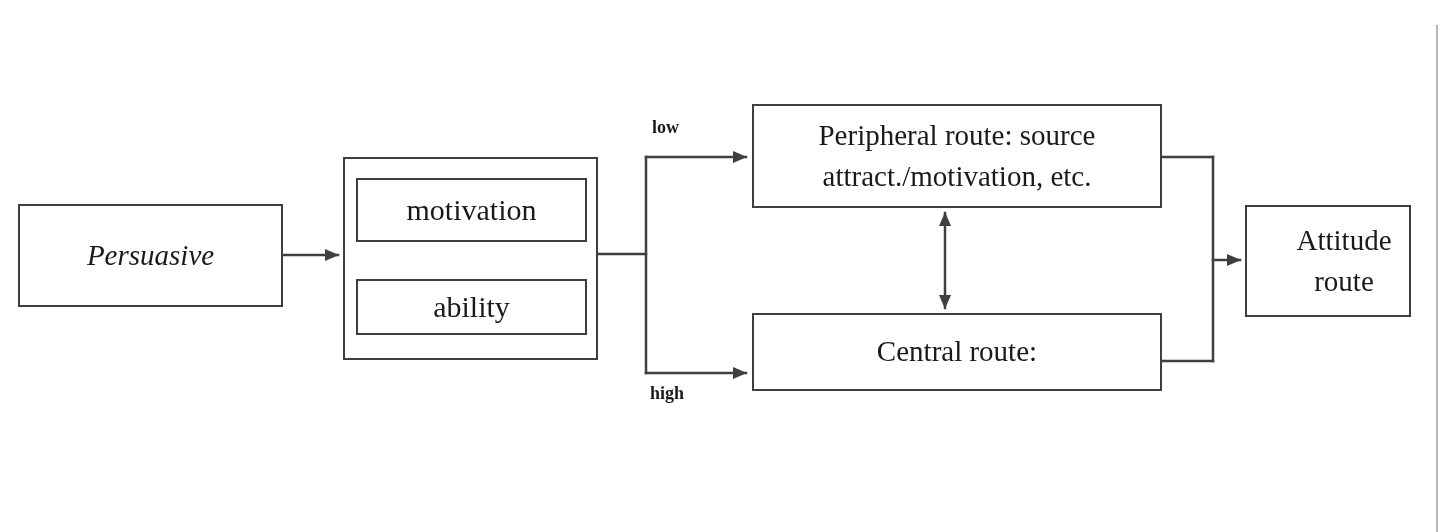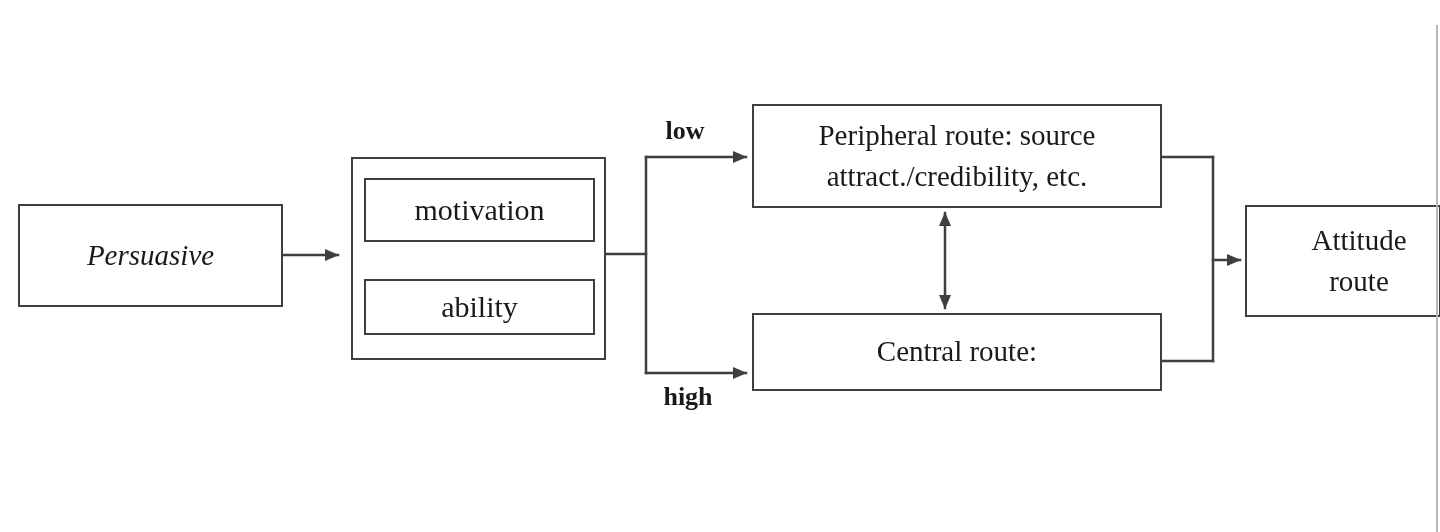--- a/index.html
+++ b/index.html
@@ -38,33 +38,33 @@
     flex-direction: column;
     align-items: center;
     justify-content: center;
     text-align: center;
     font-size: 29px;
     line-height: 1.42;
   }
   .box span { display: block; white-space: nowrap; }
 
   .node-persuasive { left: 18px;  top: 204px; width: 265px; height: 103px; font-style: italic; }
-  .node-group      { left: 343px; top: 157px; width: 255px; height: 203px; margin-left: 8px; }
+  .node-group      { left: 343px; top: 157px; width: 255px; height: 203px; }
   .node-motivation { left: 11px;  top: 19px;  width: 231px; height: 64px; font-size: 30px; }
   .node-ability    { left: 11px;  top: 120px; width: 231px; height: 56px; font-size: 30px; }
   .node-group .box { position: absolute; }
   .node-peripheral { left: 752px; top: 104px; width: 410px; height: 104px; }
   .node-central    { left: 752px; top: 313px; width: 410px; height: 78px; }
-  .node-attitude   { left: 1245px; top: 205px; width: 196px; height: 112px; padding-left: 32px; }
+  .node-attitude   { left: 1245px; top: 205px; width: 166px; height: 112px; padding-left: 32px; }
 
   .edge-label {
     position: absolute;
     font-weight: bold;
-    font-size: 26px;
-    text-align: center;
+    font-size: 18px;
+    text-align: left;
     line-height: 1;
   }
   .edge-label-low  { left: 652px; top: 118px; width: 66px; }
   .edge-label-high { left: 650px; top: 384px; width: 76px; }
 
   .page-edge {
     position: absolute;
     left: 1436px;
     top: 25px;
     width: 2px;
@@ -106,21 +106,21 @@
     <div class="box node-ability">
       <span>ability</span>
     </div>
   </div>
 
   <div class="edge-label edge-label-low">low</div>
   <div class="edge-label edge-label-high">high</div>
 
   <div class="box node-peripheral">
     <span>Peripheral route: source</span>
-    <span>attract./credibility, etc.</span>
+    <span>attract./motivation, etc.</span>
   </div>
 
   <div class="box node-central">
     <span>Central route:</span>
   </div>
 
   <div class="box node-attitude">
     <span>Attitude</span>
     <span>route</span>
   </div>

